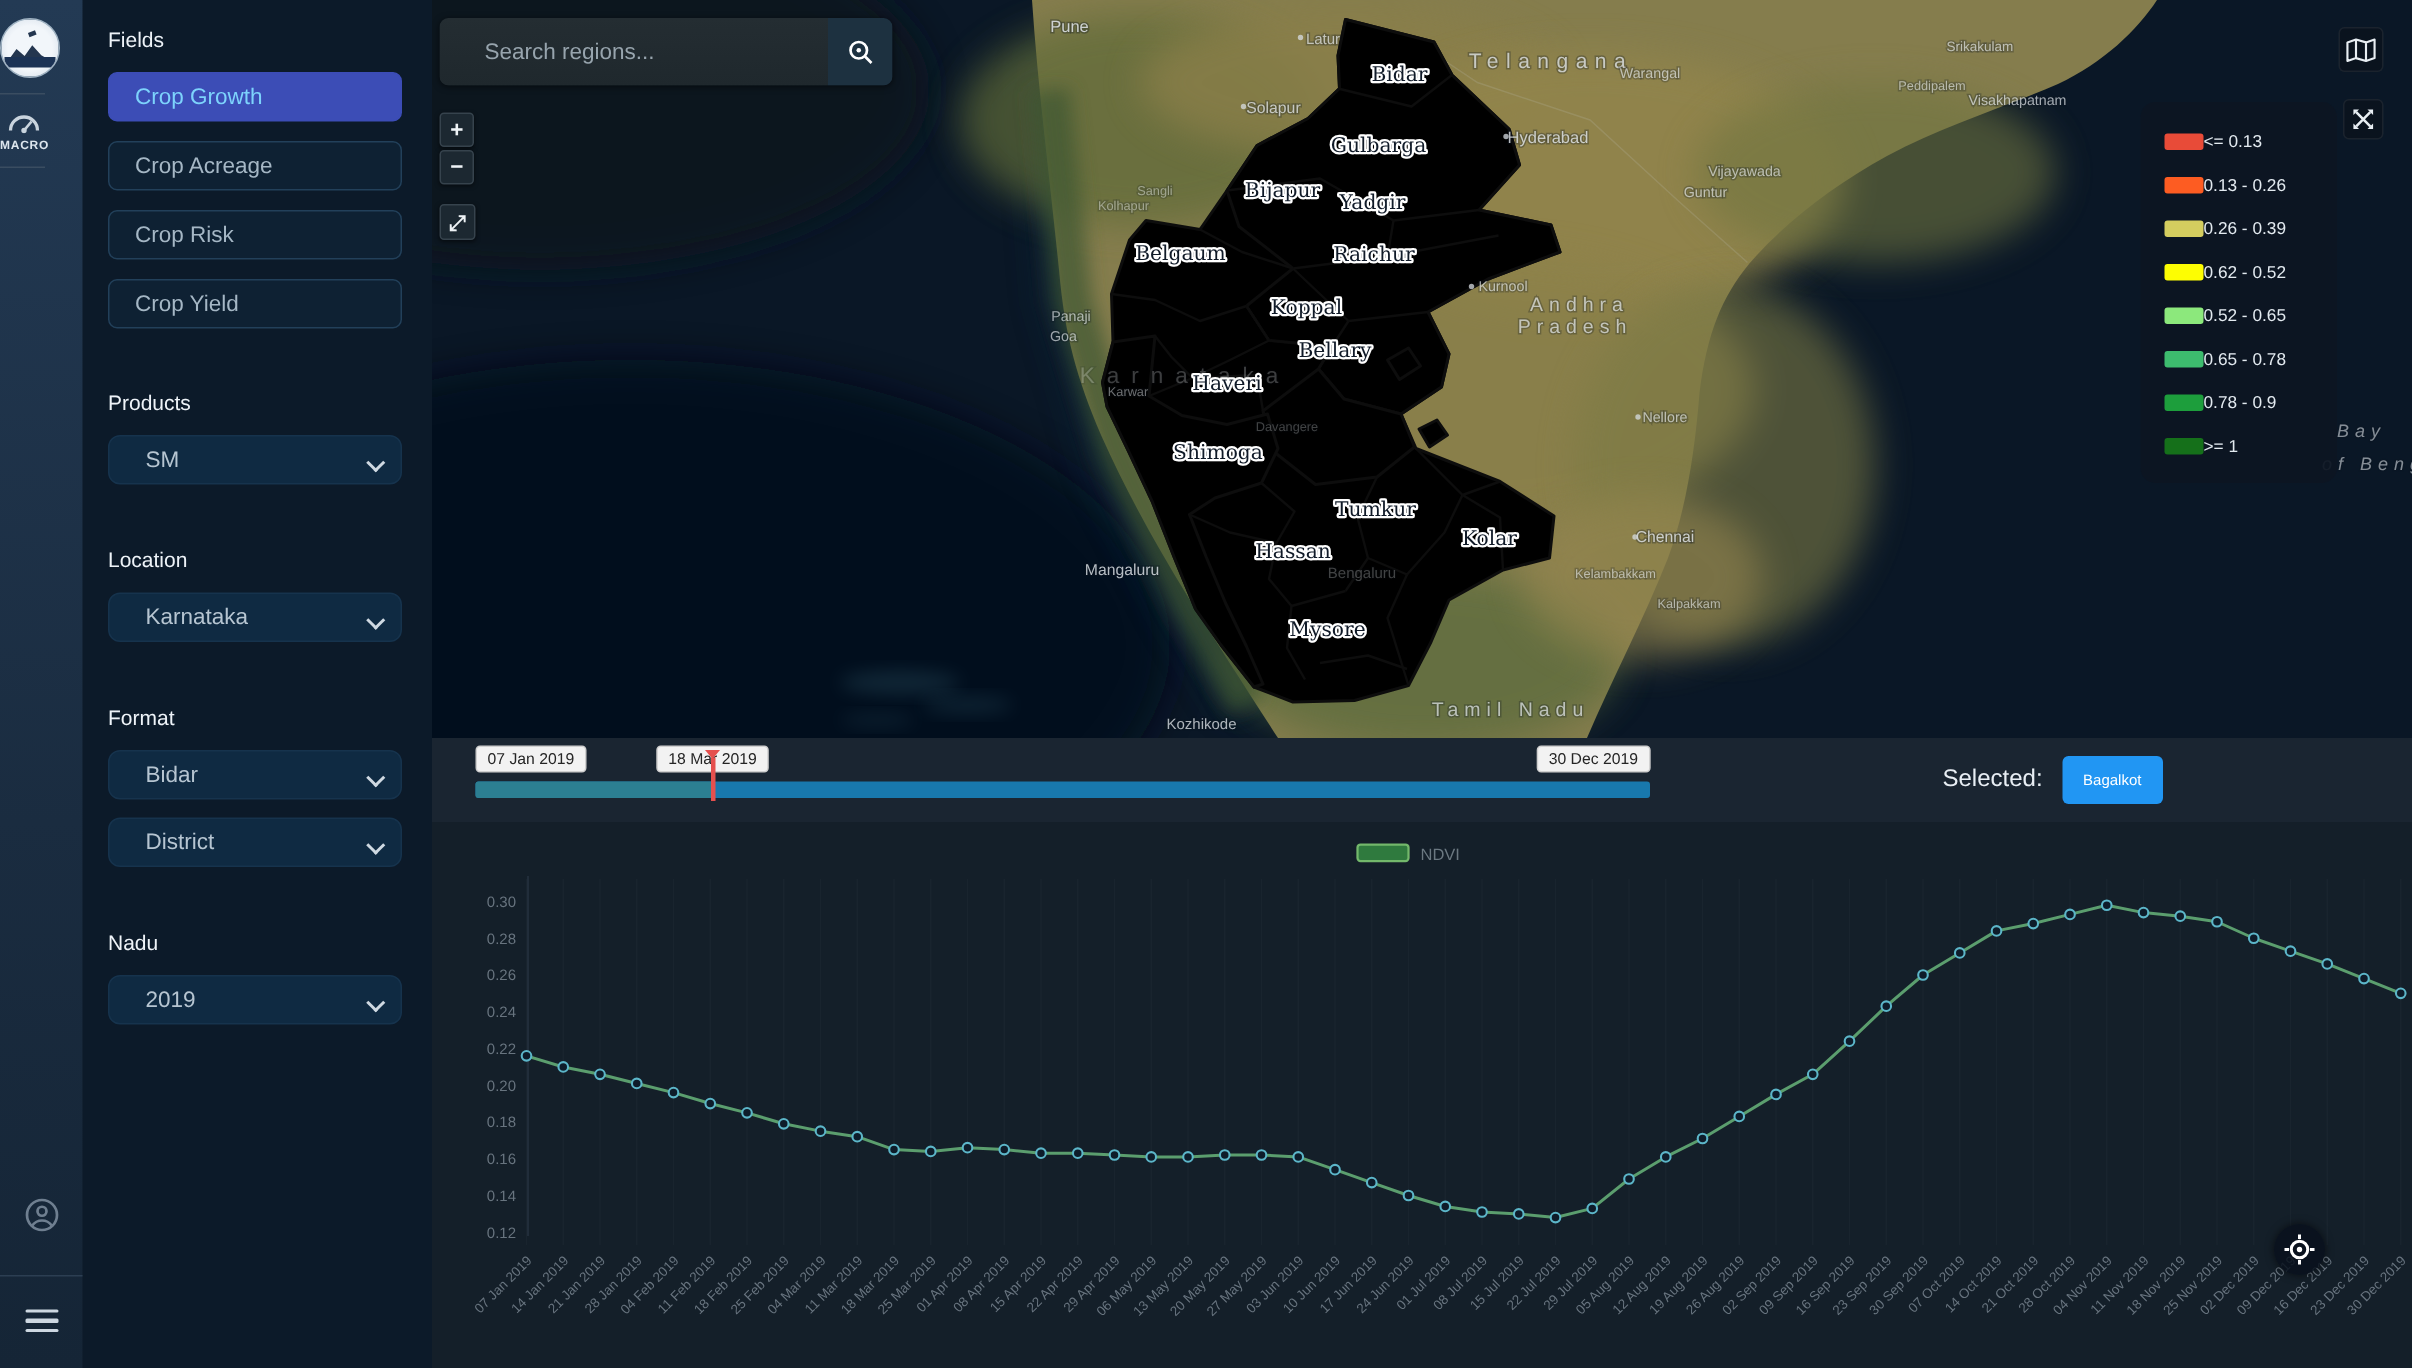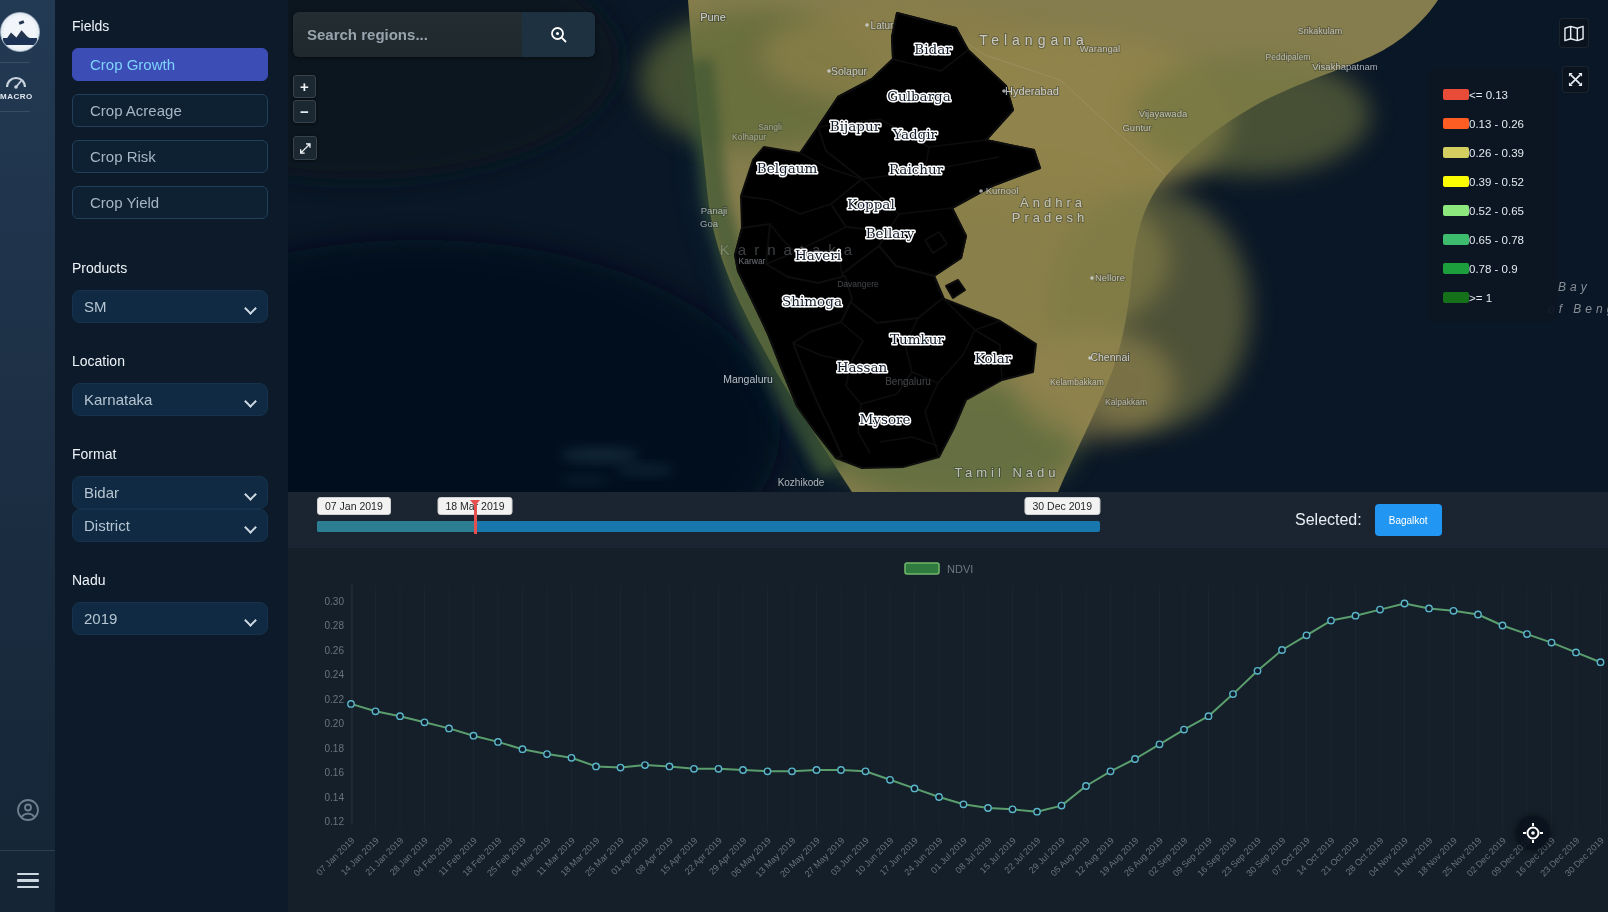--- a/index.html
+++ b/index.html
@@ -31,36 +31,36 @@
   #sidebar { position:absolute; left:55px; top:0; width:233px; height:912px;
              background:#0c1a29; z-index:25; padding:18px 20px 0 17px; }
   .side-label { color:#eef3f8; font-size:14px; font-weight:500; margin-bottom:14px; }
   .fieldbtn { width:196px; height:33px; border-radius:6px; margin-bottom:13px;
               background:#0e2133; border:1px solid #22405a; color:#a5b7c5;
               font-size:15px; text-align:left; padding-left:17px; display:flex; align-items:center;
               cursor:pointer; font-family:inherit; }
   .fieldbtn.active { background:#3c4db6; border-color:#3c4db6; color:#7dd3fc; }
   .selectbox { width:196px; height:33px; border-radius:8px; background:#0f2a42;
                color:#b6c5d1; font-size:15px; display:flex; align-items:center;
-               padding:0 11px; position:relative; cursor:pointer; margin-bottom:0;
+               padding:0 24px; position:relative; cursor:pointer; margin-bottom:12px;
                border:1px solid #173télé?; border:1px solid #16334d; }
   .selectbox .chev { position:absolute; right:12px; top:13px; width:9px; height:9px; }
   .selectbox .chev::before { content:""; position:absolute; left:0; top:0;
       width:7px; height:7px; border-right:2px solid #cfd9e2; border-bottom:2px solid #cfd9e2;
       transform:rotate(45deg); }
   .gap28 { height:28px; } .gap30 { height:30px; }
 
   
   #map-area { position:absolute; left:288px; top:0; width:1320px; height:492px; background:#0a1726; }
   #map-svg { position:absolute; left:0; top:0; }
   .map-ctl { position:absolute; z-index:10; }
   #searchbar { left:5px; top:12px; width:302px; height:45px; border-radius:6px; overflow:hidden;
                display:flex; box-shadow:0 1px 4px rgba(0,0,0,.5); }
   #search-input { flex:1; background:linear-gradient(#242d32,#1f282d); border:none; outline:none;
-                  color:#dfe6ea; font-size:15px; padding:0 14px; font-family:inherit;font-weight:bold; }
+                  color:#dfe6ea; font-size:15px; padding:0 30px; font-family:inherit; }
   #search-input::placeholder { color:#97a4ad; }
   #search-btn { width:74px; background:#1d3140; border:none; display:flex; align-items:center;
                 justify-content:center; cursor:pointer; }
   .sq-btn { width:23px; height:23px; background:#1c2831; border:1px solid #36434d; border-radius:3px;
             color:#eef3f6; font-size:15px; font-weight:bold; display:flex; align-items:center;
             justify-content:center; cursor:pointer; box-shadow:0 1px 3px rgba(0,0,0,.5); }
   #zoom-in  { left:5px; top:75px; }
   #zoom-out { left:5px; top:100px; }
   #expand-btn { left:5px; top:136px; width:24px; height:24px; font-size:14px; }
   #maptype-btn, #fullscreen-btn { background:rgba(10,18,28,.78); border:1px solid rgba(255,255,255,.07);
@@ -331,21 +331,21 @@
         <div class="legend-row">
           <span class="legend-swatch" style="background: rgb(253, 92, 34);"></span>
           <span class="legend-label">0.13 - 0.26</span>
         </div>
         <div class="legend-row">
           <span class="legend-swatch" style="background: rgb(212, 205, 95);"></span>
           <span class="legend-label">0.26 - 0.39</span>
         </div>
         <div class="legend-row">
           <span class="legend-swatch" style="background: rgb(253, 253, 2);"></span>
-          <span class="legend-label">0.39 - 0.52</span>
+          <span class="legend-label">0.62 - 0.52</span>
         </div>
         <div class="legend-row">
           <span class="legend-swatch" style="background: rgb(140, 232, 124);"></span>
           <span class="legend-label">0.52 - 0.65</span>
         </div>
         <div class="legend-row">
           <span class="legend-swatch" style="background: rgb(61, 188, 110);"></span>
           <span class="legend-label">0.65 - 0.78</span>
         </div>
         <div class="legend-row">

